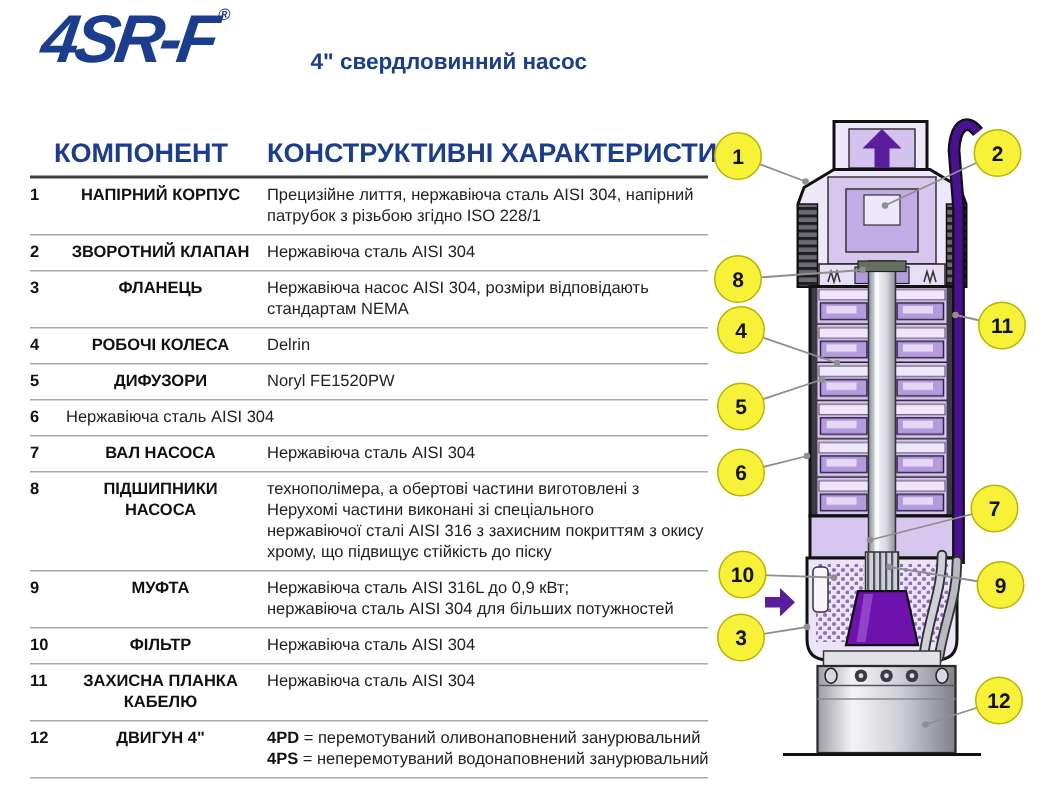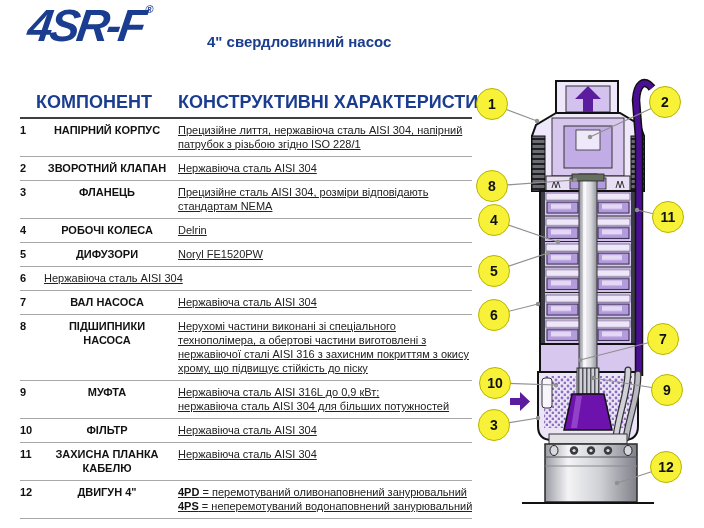--- a/index.html
+++ b/index.html
@@ -14,21 +14,21 @@
 
   .thead { position:absolute; left:20px; top:92px; width:452px; height:24px; }
   .th { position:absolute; top:0; font-size:18px; font-weight:bold; color:#1b3d8f; white-space:nowrap; }
   .th1 { left:16px; } .th2 { left:158px; }
 
   .tbody { position:absolute; left:20px; top:117px; width:452px; border-top:2px solid #3f3f3f; }
   .row { display:flex; border-bottom:1px solid #a8a8a8; padding:4px 0 5px; }
   .c-num  { width:24px;  font-size:11px; font-weight:bold; color:#111; line-height:14px; }
   .c-name { width:134px; font-size:11px; font-weight:bold; color:#111; line-height:14px; padding-right:8px;text-align:center; }
   .c-desc { width:294px; font-size:11px; color:#222; line-height:14px; overflow:hidden; }
-  .desc-line { white-space:nowrap;text-decoration:underline; }
+  .desc-line { white-space:nowrap; }
   .desc-line b { color:#111; }
 
   .diagram { position:absolute; left:470px; top:78px; width:234px; height:450px; }
   .diagram svg { position:absolute; left:0; top:0; }
   .callout { position:absolute; width:32px; height:32px; border-radius:50%;
              background:#f7f238; border:1px solid #b9b400;
              display:flex; align-items:center; justify-content:center;
              font-size:14px; font-weight:bold; color:#111; }
 </style>
 </head>
@@ -60,21 +60,21 @@
     <div class="c-name">ЗВОРОТНИЙ КЛАПАН</div>
     <div class="c-desc">
           <div class="desc-line">Нержавіюча сталь AISI 304</div>
         </div>
   </div>
 
   <div class="row">
     <div class="c-num">3</div>
     <div class="c-name">ФЛАНЕЦЬ</div>
     <div class="c-desc">
-          <div class="desc-line">Прецизійне сталь AISI 304, розміри відповідають</div>
+          <div class="desc-line">Нержавіюча насос AISI 304, розміри відповідають</div>
           <div class="desc-line">стандартам NEMA</div>
         </div>
   </div>
 
   <div class="row">
     <div class="c-num">4</div>
     <div class="c-name">РОБОЧІ КОЛЕСА</div>
     <div class="c-desc">
           <div class="desc-line">Delrin</div>
         </div>
@@ -100,22 +100,22 @@
     <div class="c-name">ВАЛ НАСОСА</div>
     <div class="c-desc">
           <div class="desc-line">Нержавіюча сталь AISI 304</div>
         </div>
   </div>
 
   <div class="row">
     <div class="c-num">8</div>
     <div class="c-name">ПІДШИПНИКИ НАСОСА</div>
     <div class="c-desc">
+          <div class="desc-line">технополімера, а обертові частини виготовлені з</div>
           <div class="desc-line">Нерухомі частини виконані зі спеціального</div>
-          <div class="desc-line">технополімера, а обертові частини виготовлені з</div>
           <div class="desc-line">нержавіючої сталі AISI 316 з захисним покриттям з окису</div>
           <div class="desc-line">хрому, що підвищує стійкість до піску</div>
         </div>
   </div>
 
   <div class="row">
     <div class="c-num">9</div>
     <div class="c-name">МУФТА</div>
     <div class="c-desc">
           <div class="desc-line">Нержавіюча сталь AISI 316L до 0,9 кВт;</div>

